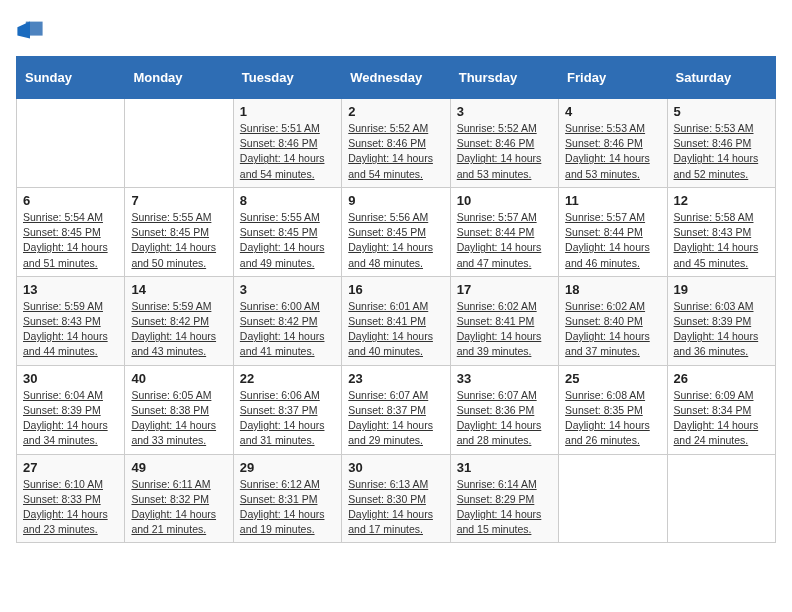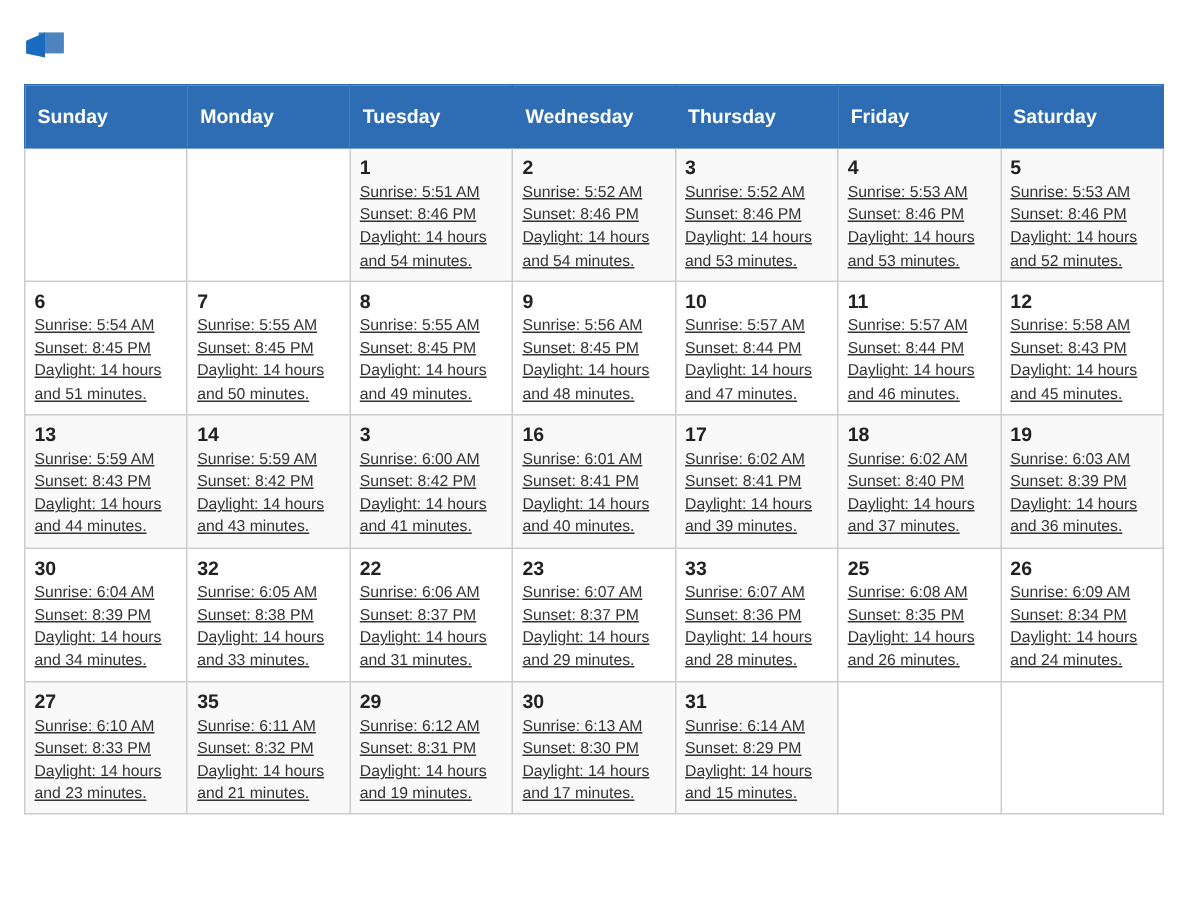--- a/index.html
+++ b/index.html
@@ -159,37 +159,37 @@
         <td><span class="day-num">17</span>
 <span class="day-info">Sunrise: 6:02 AM<br>Sunset: 8:41 PM<br>Daylight: 14 hours and 39 minutes.</span></td>
         <td><span class="day-num">18</span>
 <span class="day-info">Sunrise: 6:02 AM<br>Sunset: 8:40 PM<br>Daylight: 14 hours and 37 minutes.</span></td>
         <td><span class="day-num">19</span>
 <span class="day-info">Sunrise: 6:03 AM<br>Sunset: 8:39 PM<br>Daylight: 14 hours and 36 minutes.</span></td>
       </tr>
       <tr>
         <td><span class="day-num">30</span>
 <span class="day-info">Sunrise: 6:04 AM<br>Sunset: 8:39 PM<br>Daylight: 14 hours and 34 minutes.</span></td>
-        <td><span class="day-num">32</span>
+        <td><span class="day-num">40</span>
 <span class="day-info">Sunrise: 6:05 AM<br>Sunset: 8:38 PM<br>Daylight: 14 hours and 33 minutes.</span></td>
         <td><span class="day-num">22</span>
 <span class="day-info">Sunrise: 6:06 AM<br>Sunset: 8:37 PM<br>Daylight: 14 hours and 31 minutes.</span></td>
         <td><span class="day-num">23</span>
 <span class="day-info">Sunrise: 6:07 AM<br>Sunset: 8:37 PM<br>Daylight: 14 hours and 29 minutes.</span></td>
         <td><span class="day-num">33</span>
 <span class="day-info">Sunrise: 6:07 AM<br>Sunset: 8:36 PM<br>Daylight: 14 hours and 28 minutes.</span></td>
         <td><span class="day-num">25</span>
 <span class="day-info">Sunrise: 6:08 AM<br>Sunset: 8:35 PM<br>Daylight: 14 hours and 26 minutes.</span></td>
         <td><span class="day-num">26</span>
 <span class="day-info">Sunrise: 6:09 AM<br>Sunset: 8:34 PM<br>Daylight: 14 hours and 24 minutes.</span></td>
       </tr>
       <tr>
         <td><span class="day-num">27</span>
 <span class="day-info">Sunrise: 6:10 AM<br>Sunset: 8:33 PM<br>Daylight: 14 hours and 23 minutes.</span></td>
-        <td><span class="day-num">35</span>
+        <td><span class="day-num">49</span>
 <span class="day-info">Sunrise: 6:11 AM<br>Sunset: 8:32 PM<br>Daylight: 14 hours and 21 minutes.</span></td>
         <td><span class="day-num">29</span>
 <span class="day-info">Sunrise: 6:12 AM<br>Sunset: 8:31 PM<br>Daylight: 14 hours and 19 minutes.</span></td>
         <td><span class="day-num">30</span>
 <span class="day-info">Sunrise: 6:13 AM<br>Sunset: 8:30 PM<br>Daylight: 14 hours and 17 minutes.</span></td>
         <td><span class="day-num">31</span>
 <span class="day-info">Sunrise: 6:14 AM<br>Sunset: 8:29 PM<br>Daylight: 14 hours and 15 minutes.</span></td>
         <td class="empty"></td>
         <td class="empty"></td>
       </tr>

